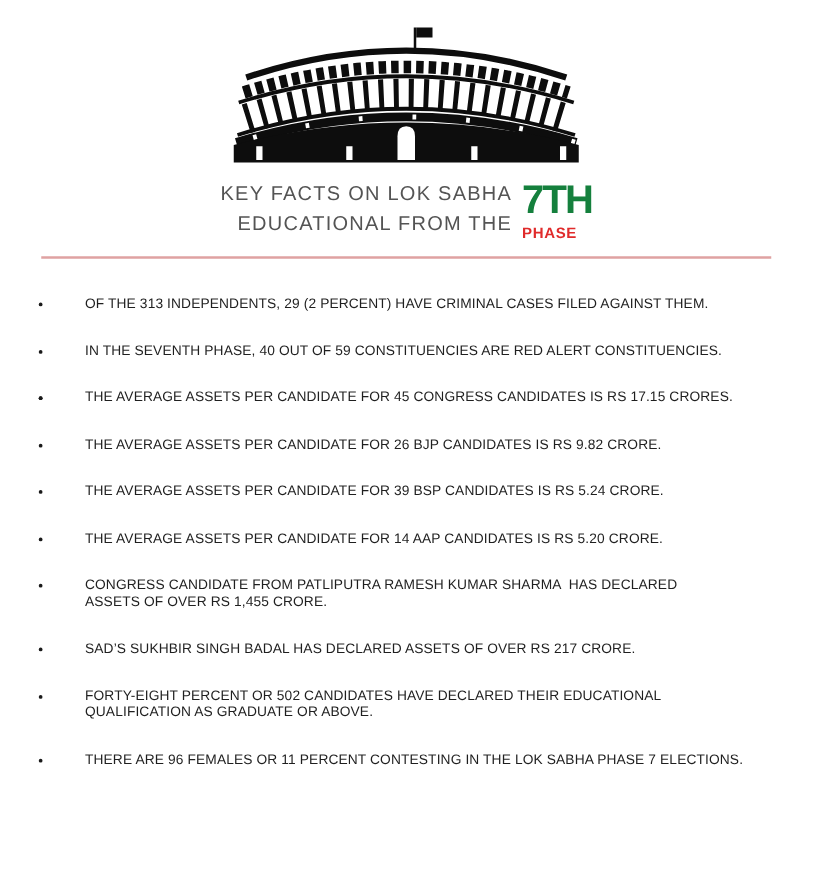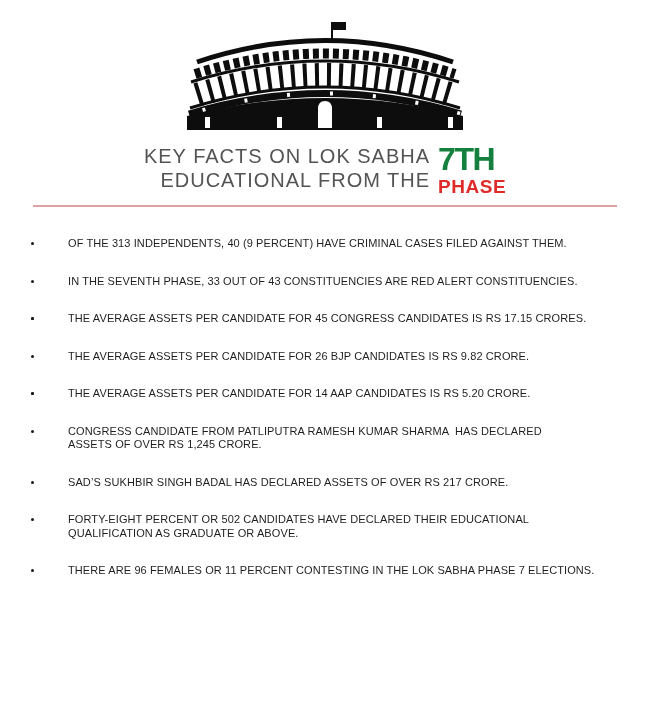--- a/index.html
+++ b/index.html
@@ -26,36 +26,36 @@
 
   .title-row {
     display: flex;
     justify-content: center;
     align-items: flex-start;
     margin-top: 12px;
     gap: 8px;
   }
   .title-main {
     text-align: right;
-    font-size: 20px;
+    font-size: 16px;
     line-height: 24px;
     letter-spacing: 1px;
     color: #545454;
     font-weight: normal;
   }
   .phase-block { text-align: left; }
   .phase-num {
     font-size: 32px;
     line-height: 31px;
     font-weight: bold;
     letter-spacing: -1.5px;
     color: #15803d;
   }
   .phase-label {
-    font-size: 19px;
+    font-size: 12px;
     line-height: 19px;
     font-weight: bold;
     letter-spacing: 0.5px;
     color: #e02b2b;
     margin-top: 2px;
   }
   .divider {
     height: 2px;
     background: #dfa2a2;
     margin: 9px 33px 0 33px;
@@ -138,48 +138,49 @@
       <div class="phase-num">7TH</div>
       <div class="phase-label">PHASE</div>
     </div>
   </div>
 
   <div class="divider"></div>
 
   <ul class="facts">
     <li class="fact">
       <span class="dot"></span>
-      <span class="fact-text">OF THE 313 INDEPENDENTS, 40 (9 PERCENT) HAVE CRIMINAL CASES FILED AGAINST THEM.</span>
+      <span class="fact-text">OF THE 313 INDEPENDENTS, 29 (2 PERCENT) HAVE CRIMINAL CASES FILED AGAINST THEM.</span>
     </li>
     <li class="fact">
       <span class="dot"></span>
-      <span class="fact-text">IN THE SEVENTH PHASE, 33 OUT OF 43 CONSTITUENCIES ARE RED ALERT CONSTITUENCIES.</span>
+      <span class="fact-text">IN THE SEVENTH PHASE, 40 OUT OF 59 CONSTITUENCIES ARE RED ALERT CONSTITUENCIES.</span>
     </li>
     <li class="fact">
       <span class="dot"></span>
     </li>
     <li class="fact">
       <span class="dot"></span>
       <span class="fact-text">THE AVERAGE ASSETS PER CANDIDATE FOR 45 CONGRESS CANDIDATES IS RS 17.15 CRORES.</span>
     </li>
     <li class="fact">
       <span class="dot"></span>
       <span class="fact-text">THE AVERAGE ASSETS PER CANDIDATE FOR 26 BJP CANDIDATES IS RS 9.82 CRORE.</span>
     </li>
     <li class="fact">
       <span class="dot"></span>
+      <span class="fact-text">THE AVERAGE ASSETS PER CANDIDATE FOR 39 BSP CANDIDATES IS RS 5.24 CRORE.</span>
     </li>
     <li class="fact">
       <span class="dot"></span>
       <span class="fact-text">THE AVERAGE ASSETS PER CANDIDATE FOR 14 AAP CANDIDATES IS RS 5.20 CRORE.</span>
     </li>
     <li class="fact">
       <span class="dot"></span>
       <span class="fact-text">CONGRESS CANDIDATE FROM PATLIPUTRA RAMESH KUMAR SHARMA  HAS DECLARED
-ASSETS OF OVER RS 1,245 CRORE.</span>
+ASSETS OF OVER RS 1,455 CRORE.</span>
     </li>
     <li class="fact">
       <span class="dot"></span>
       <span class="fact-text">SAD’S SUKHBIR SINGH BADAL HAS DECLARED ASSETS OF OVER RS 217 CRORE.</span>
     </li>
     <li class="fact">
       <span class="dot"></span>
       <span class="fact-text">FORTY-EIGHT PERCENT OR 502 CANDIDATES HAVE DECLARED THEIR EDUCATIONAL
 QUALIFICATION AS GRADUATE OR ABOVE.</span>
     </li>

